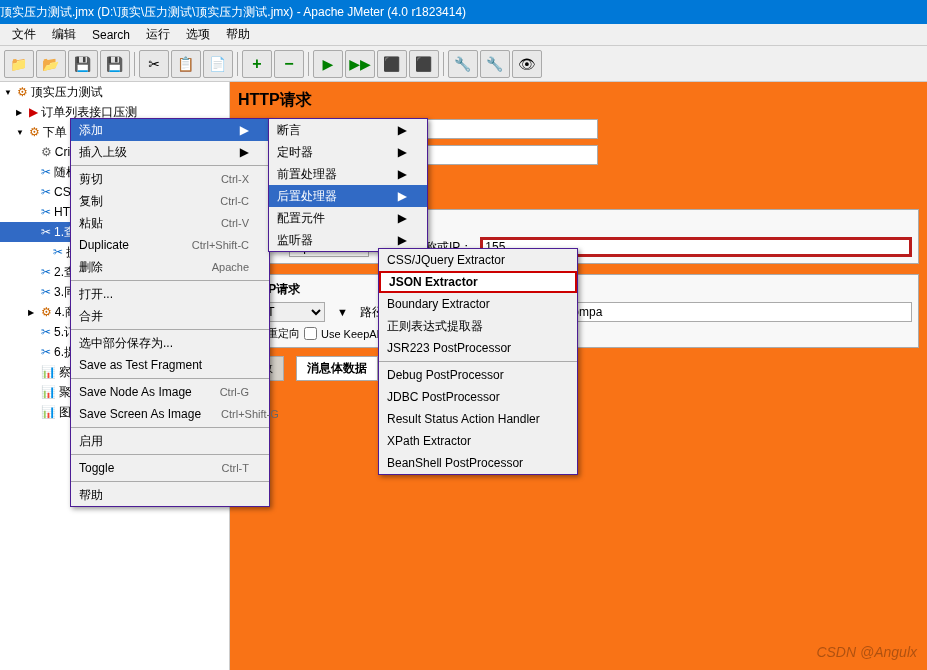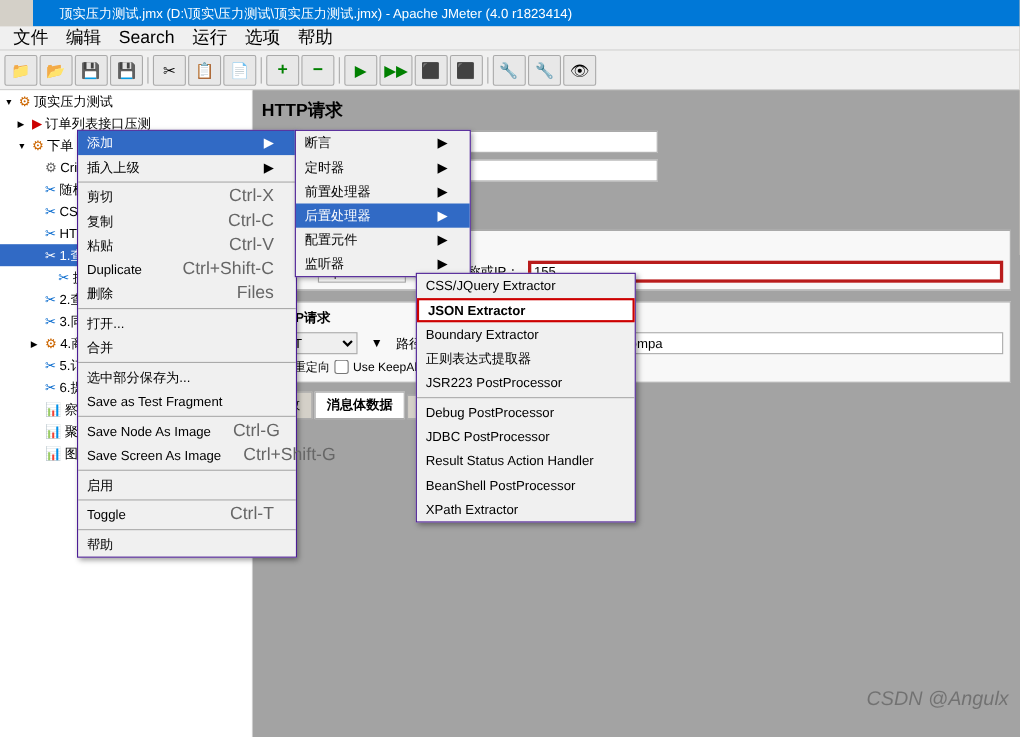--- a/index.html
+++ b/index.html
@@ -10,41 +10,40 @@
       width: 927px;
       height: 670px;
       overflow: hidden;
       position: relative;
     }
 
     
     #title-bar {
       background: #0078d7;
       color: white;
-      padding: 4px 24px;
+      padding: 4px 0;
       font-size: 12px;
       height: 24px;
       display: flex;
       align-items: center;
-      margin-left: 30px;
     }
 
     
     #menu-bar {
       background: #f0f0f0;
       border-bottom: 1px solid #ccc;
       display: flex;
       align-items: center;
       height: 22px;
       padding: 0 4px;
     }
     .menu-item {
       padding: 2px 8px;
       cursor: pointer;
-      font-size: 16px;
+      font-size: 12px;
     }
 
     
     #toolbar {
       background: #f0f0f0;
       border-bottom: 1px solid #ccc;
       height: 36px;
       display: flex;
       align-items: center;
       padding: 2px 4px;
@@ -135,39 +134,39 @@
       font-size: 12px;
     }
     .ctx-menu-item.active { background: #316ac5; color: white; }
     .ctx-menu-separator {
       height: 1px;
       background: #aaa;
       margin: 2px 0;
     }
     .ctx-menu-item .shortcut {
       color: #666;
-      font-size: 16px;
+      font-size: 11px;
       margin-left: 20px;
     }
     .ctx-menu-item .arrow { margin-left: 8px; }
 
     
     #menu-add {
       left: 168px;
       top: 82px;
     }
     #menu-post-processor-sub {
       left: 540px;
       top: 248px;
     }
 
     
     #right-panel {
       flex: 1;
-      background: #a3a3a3;
+      background: #f97316;
       padding: 8px;
       overflow: hidden;
     }
 
     .panel-title {
       font-size: 16px;
       font-weight: bold;
       margin-bottom: 8px;
       color: #000;
     }
@@ -267,42 +266,42 @@
 
     .checkbox-row {
       display: flex;
       align-items: center;
       gap: 4px;
       margin-top: 4px;
     }
 
     .sub-tabs-bar {
       display: flex;
-      gap: 2px;
+      gap: 12px;
       margin-top: 8px;
       align-items: flex-end;
     }
     .sub-tab {
       padding: 3px 10px;
       background: #d4d0c8;
       border: 1px solid #aaa;
       cursor: pointer;
       font-size: 12px;
     }
     .sub-tab.active {
       background: white;
       font-weight: bold;
     }
 
     .watermark {
       position: absolute;
-      bottom: 24px;
+      bottom: 10px;
       right: 10px;
       color: rgba(0,0,0,0.3);
-      font-size: 18px;
+      font-size: 14px;
       font-style: italic;
     }
 
     
     .json-extractor-item {
       background: white;
       border: 2px solid #cc0000;
       color: #000;
       font-weight: bold;
     }
@@ -530,21 +529,21 @@
     <div class="ctx-menu-item">
       <span>粘贴</span>
       <span class="shortcut">Ctrl-V</span>
     </div>
     <div class="ctx-menu-item">
       <span>Duplicate</span>
       <span class="shortcut">Ctrl+Shift-C</span>
     </div>
     <div class="ctx-menu-item">
       <span>删除</span>
-      <span class="shortcut">Files</span>
+      <span class="shortcut">Apache</span>
     </div>
     <div class="ctx-menu-separator"></div>
     <div class="ctx-menu-item">
       <span>打开...</span>
     </div>
     <div class="ctx-menu-item">
       <span>合并</span>
     </div>
     <div class="ctx-menu-separator"></div>
     <div class="ctx-menu-item">
@@ -624,20 +623,20 @@
     <div class="ctx-menu-item">
       <span>Debug PostProcessor</span>
     </div>
     <div class="ctx-menu-item">
       <span>JDBC PostProcessor</span>
     </div>
     <div class="ctx-menu-item">
       <span>Result Status Action Handler</span>
     </div>
     <div class="ctx-menu-item">
+      <span>XPath Extractor</span>
+    </div>
+    <div class="ctx-menu-item">
       <span>BeanShell PostProcessor</span>
     </div>
-    <div class="ctx-menu-item">
-      <span>XPath Extractor</span>
-    </div>
   </div>
 
 </div>
 
 </body></html>

